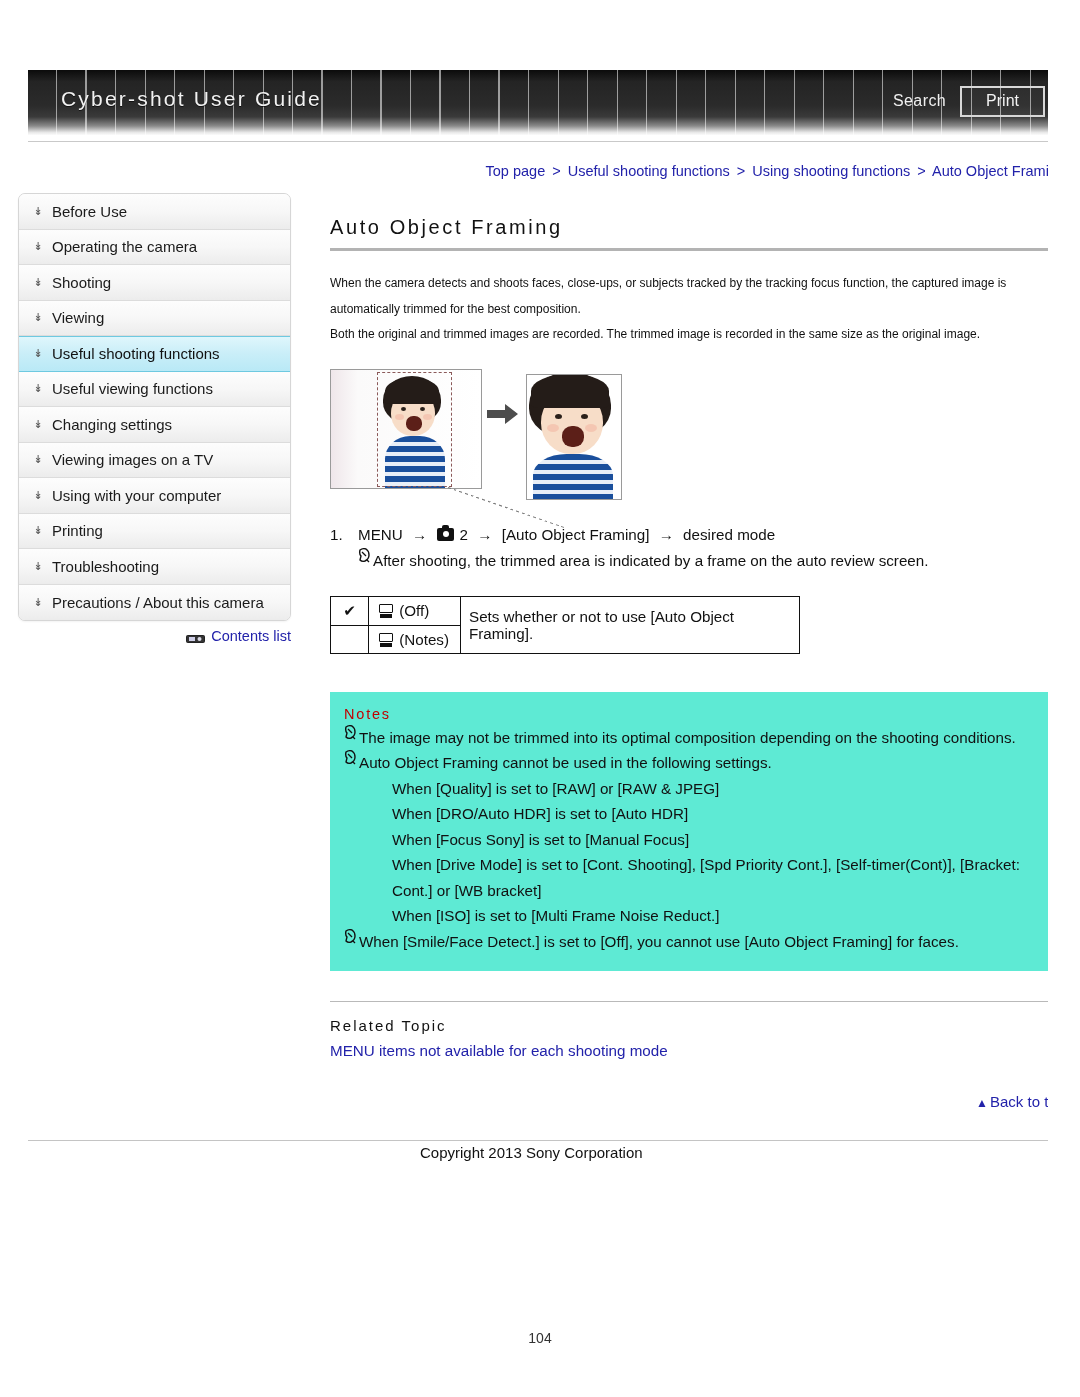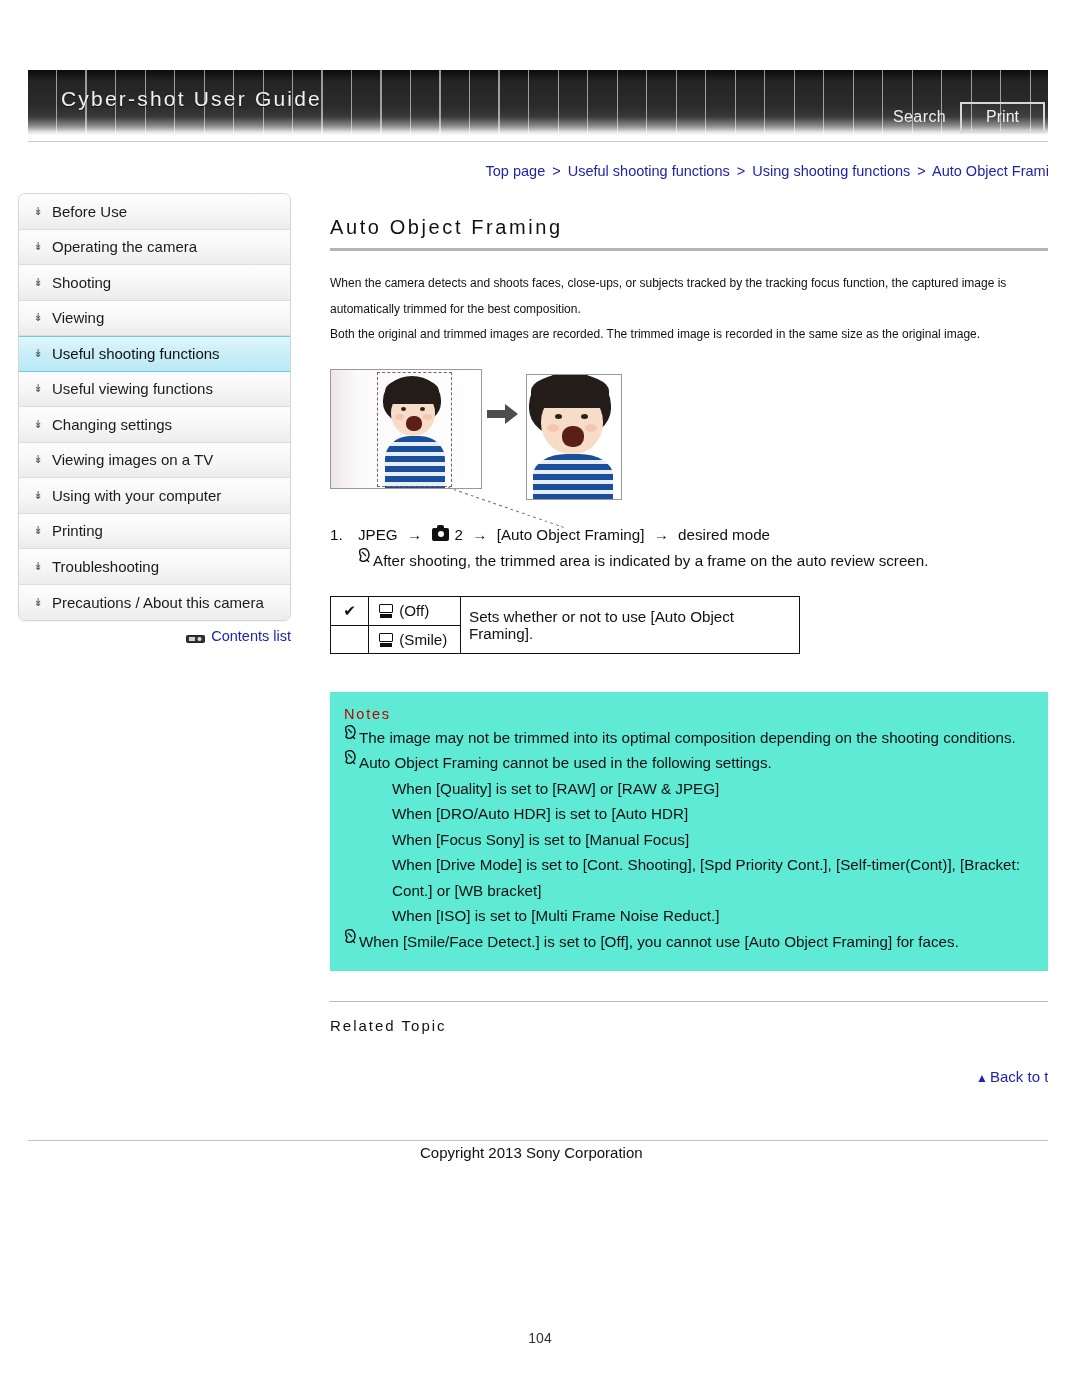--- a/index.html
+++ b/index.html
@@ -26,21 +26,21 @@
   .banner-title {
     position: absolute; left: 33px; top: 17px;
     color: #f2f2f2;
     font-size: 21px;
     letter-spacing: 2.2px;
     font-weight: 400;
     text-shadow: 0 1px 0 rgba(0,0,0,.6);
     white-space: nowrap;
   }
   .banner-actions {
-    position: absolute; right: 18px; top: 32px;
+    position: absolute; right: 18px; top: 16px;
     display: flex; align-items: center; gap: 14px;
   }
   .search-link {
     color: #f0f0f0; font-size: 16px; letter-spacing: .4px;
     text-decoration: none; cursor: pointer;
   }
   .print-btn {
     color: #f2f2f2; font-size: 16px;
     border: 2px solid #d8d8d8;
     padding: 4px 24px 5px;
@@ -395,21 +395,21 @@
           <div class="mouth" style="left:39px;top:54px;width:22px;height:21px;"></div>
           <div class="shirt" style="left:10px;top:82px;width:80px;height:50px;"></div>
         </div>
       </div>
     </div>
 
     <div class="step-block">
       <div class="step-line">
         <span class="step-num">1.</span>
         <span>
-          <span>JPEG</span>
+          <span>MENU</span>
           <span class="arrow">→</span>
           <span class="cam-icon"></span>
           <span>2</span>
           <span class="arrow">→</span>
           <span>[Auto Object Framing]</span>
           <span class="arrow">→</span>
           <span>desired mode</span>
         </span>
       </div>
 
@@ -437,21 +437,21 @@
           <span>(Off)</span>
         </td>
         <td class="desc" rowspan="2">Sets whether or not to use [Auto Object Framing].</td>
       </tr>
       <tr>
         <td class="chk"></td>
         <td class="optname">
           <span class="mini-icon">
             <span class="box"></span><span class="bar"></span>
           </span>
-          <span>(Smile)</span>
+          <span>(Notes)</span>
         </td>
       </tr>
     </tbody>
       </table>
 
     <div class="notes">
       <div class="notes-title">Notes</div>
       <div id="notes-body">
           <div class="note-line">
             <span class="note-bullet">
@@ -486,20 +486,21 @@
                 <path d="M9 12 l2 2" stroke="#111" stroke-width="1.2"></path>
               </svg>
             </span>
             <span class="txt">When [Smile/Face Detect.] is set to [Off], you cannot use [Auto Object Framing] for faces.</span>
           </div>
         </div>
     </div>
 
     <div class="rel-rule"></div>
     <div class="rel-title">Related Topic</div>
+    <div class="rel-link">MENU items not available for each shooting mode</div>
 
     <div class="back-top">
       <span class="tri">▲</span><span>Back to top</span>
     </div>
   </div>
 
   <div class="footer-rule"></div>
   <div class="copyright">Copyright 2013 Sony Corporation</div>
   <div class="page-no">104</div>
 

